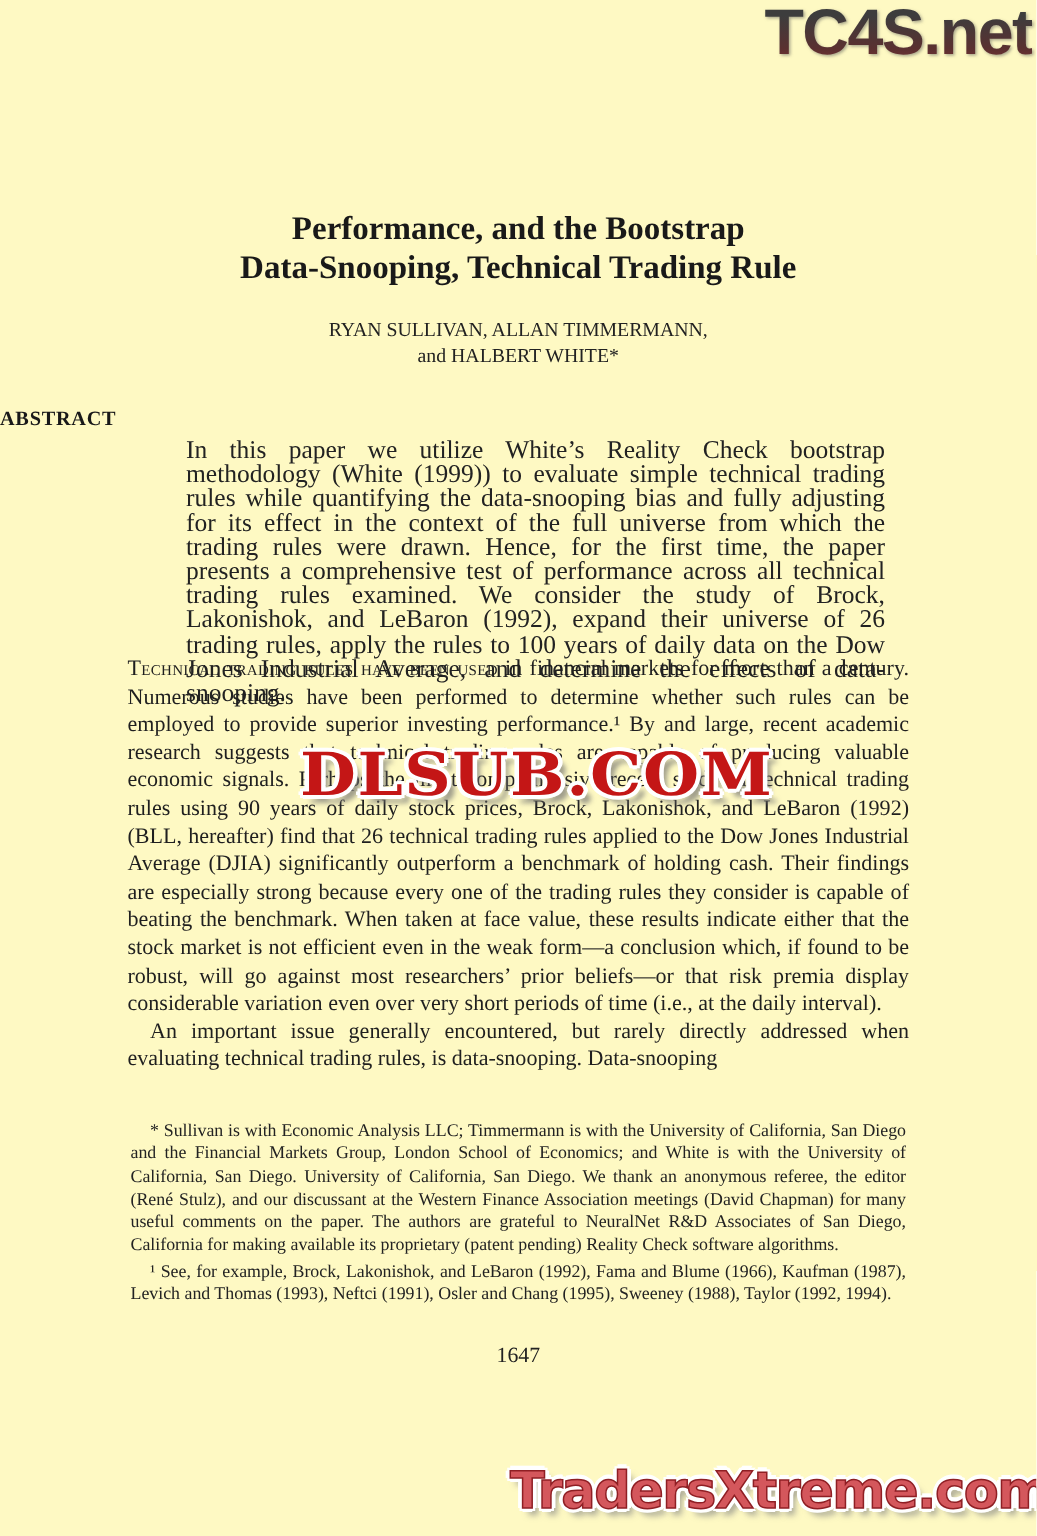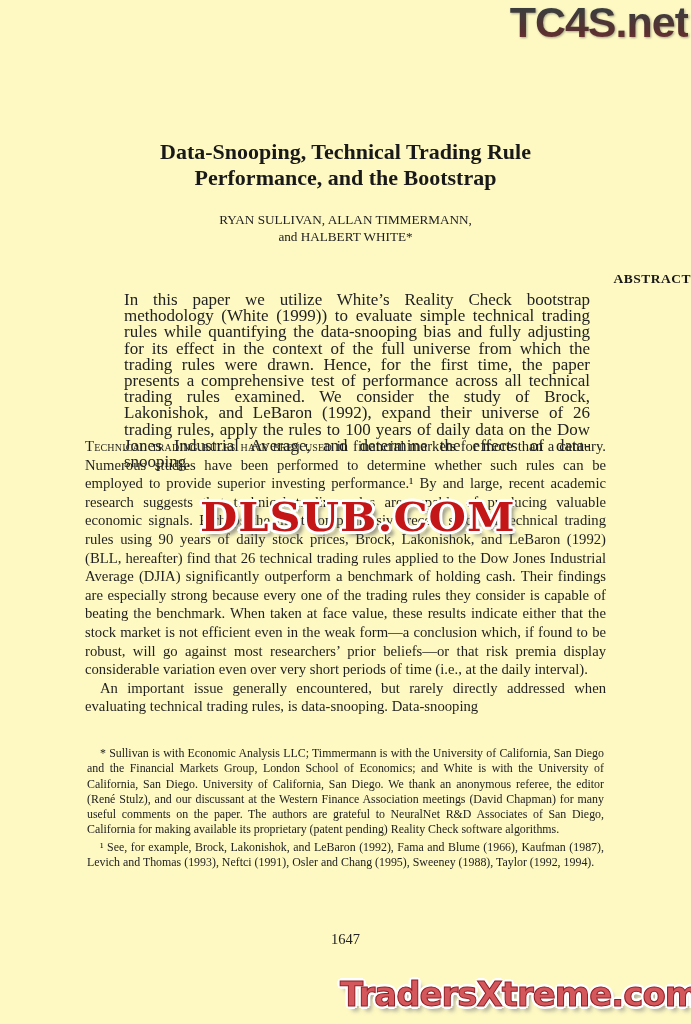--- a/index.html
+++ b/index.html
@@ -19,40 +19,40 @@
   .paper-title{
     position:absolute;left:0;top:139px;width:691px;
     text-align:center;font-weight:bold;font-size:22px;line-height:26px;color:#191919;
   }
   .authors{
     position:absolute;left:0;top:211px;width:691px;
     text-align:center;font-size:13.2px;line-height:17px;color:#222;
   }
   .abstract-heading{
     position:absolute;left:0;top:271px;width:691px;
-    text-align:right;font-weight:bold;font-size:13.5px;letter-spacing:.5px;color:#191919;
+    text-align:left;font-weight:bold;font-size:13.5px;letter-spacing:.5px;color:#191919;
   }
   .abstract-text{
     position:absolute;left:124px;top:292px;width:466px;
     font-size:17px;line-height:16.2px;text-align:justify;color:#222;
   }
   .body-col{
     position:absolute;left:85px;top:437px;width:521px;
     font-size:14.7px;line-height:18.6px;text-align:justify;color:#1f1f1f;
   }
   .body-col p{margin:0;}
   .lead-smallcaps{font-variant:small-caps;letter-spacing:.2px;margin-top:16px;}
   .para-indent{text-indent:15px;}
   .footnotes{
     position:absolute;left:85px;top:744px;width:521px;
     font-size:11.9px;line-height:15.3px;text-align:justify;color:#222;
   }
   .footnotes p{margin:2px;text-indent:13px;}
   .page-number{
-    position:absolute;left:0;top:931px;width:691px;
+    position:absolute;left:0;top:896px;width:691px;
     text-align:center;font-size:14.5px;color:#222;
   }
   
   .wm-top{
     position:absolute;top:-2px;right:3px;
     font-family:"Liberation Sans", sans-serif;
     font-weight:bold;font-size:43px;letter-spacing:-1px;
     color:#5a3232;
     background:linear-gradient(#3d3d3d 25%, #5a3030 70%, #7d3434 95%);
     -webkit-background-clip:text;background-clip:text;
@@ -85,22 +85,22 @@
 </style>
 </head>
 <body>
 
 <div class="page">
 
   <div class="wm-top">TC4S.net</div>
 
 
   <div class="paper-title">
+    <div>Performance, and the Bootstrap</div>
     <div>Data-Snooping, Technical Trading Rule</div>
-    <div>Performance, and the Bootstrap</div>
   </div>
 
   <div class="authors">
     <div>RYAN SULLIVAN, ALLAN TIMMERMANN,</div>
     <div>and HALBERT WHITE*</div>
   </div>
 
   <div class="abstract-heading">ABSTRACT</div>
 
   <div class="abstract-text">In this paper we utilize White’s Reality Check bootstrap methodology (White (1999)) to evaluate simple technical trading rules while quantifying the data-snooping bias and fully adjusting for its effect in the context of the full universe from which the trading rules were drawn. Hence, for the first time, the paper presents a comprehensive test of performance across all technical trading rules examined. We consider the study of Brock, Lakonishok, and LeBaron (1992), expand their universe of 26 trading rules, apply the rules to 100 years of daily data on the Dow Jones Industrial Average, and determine the effects of data-snooping.</div>

